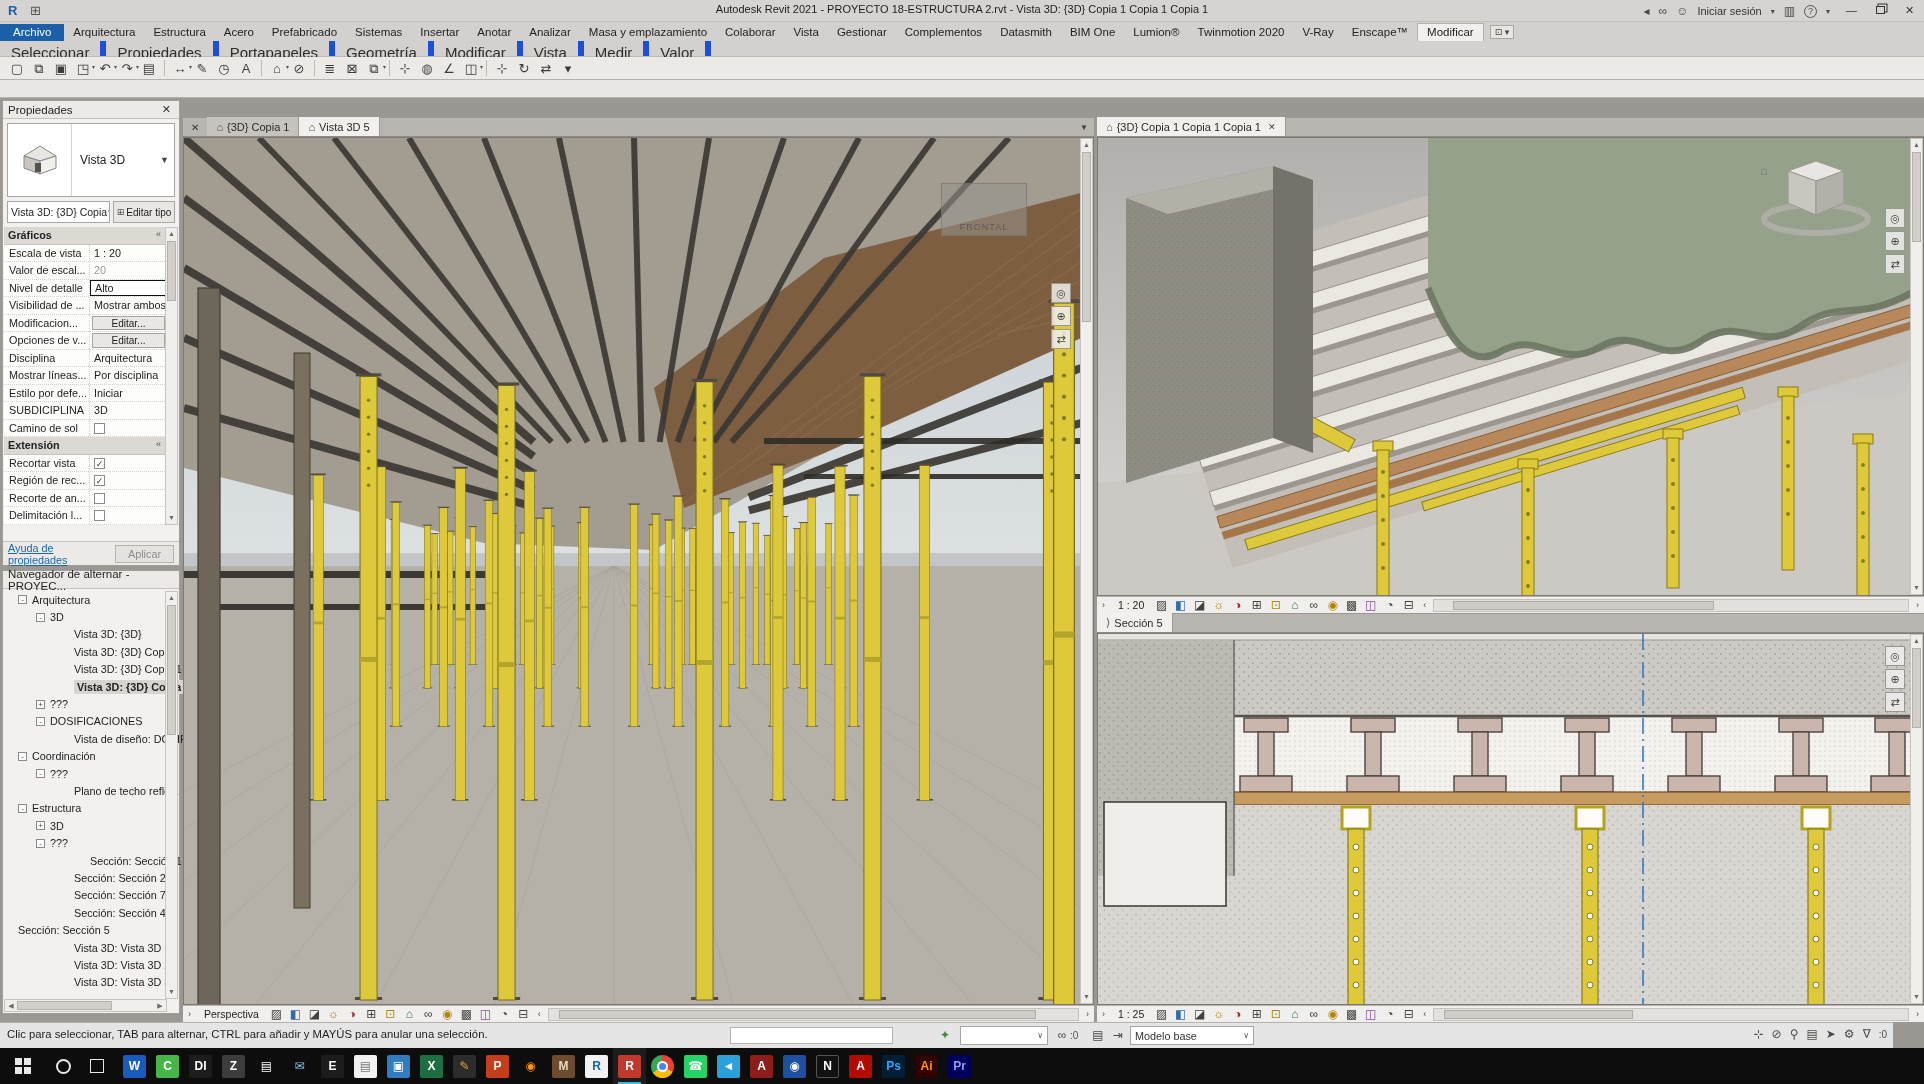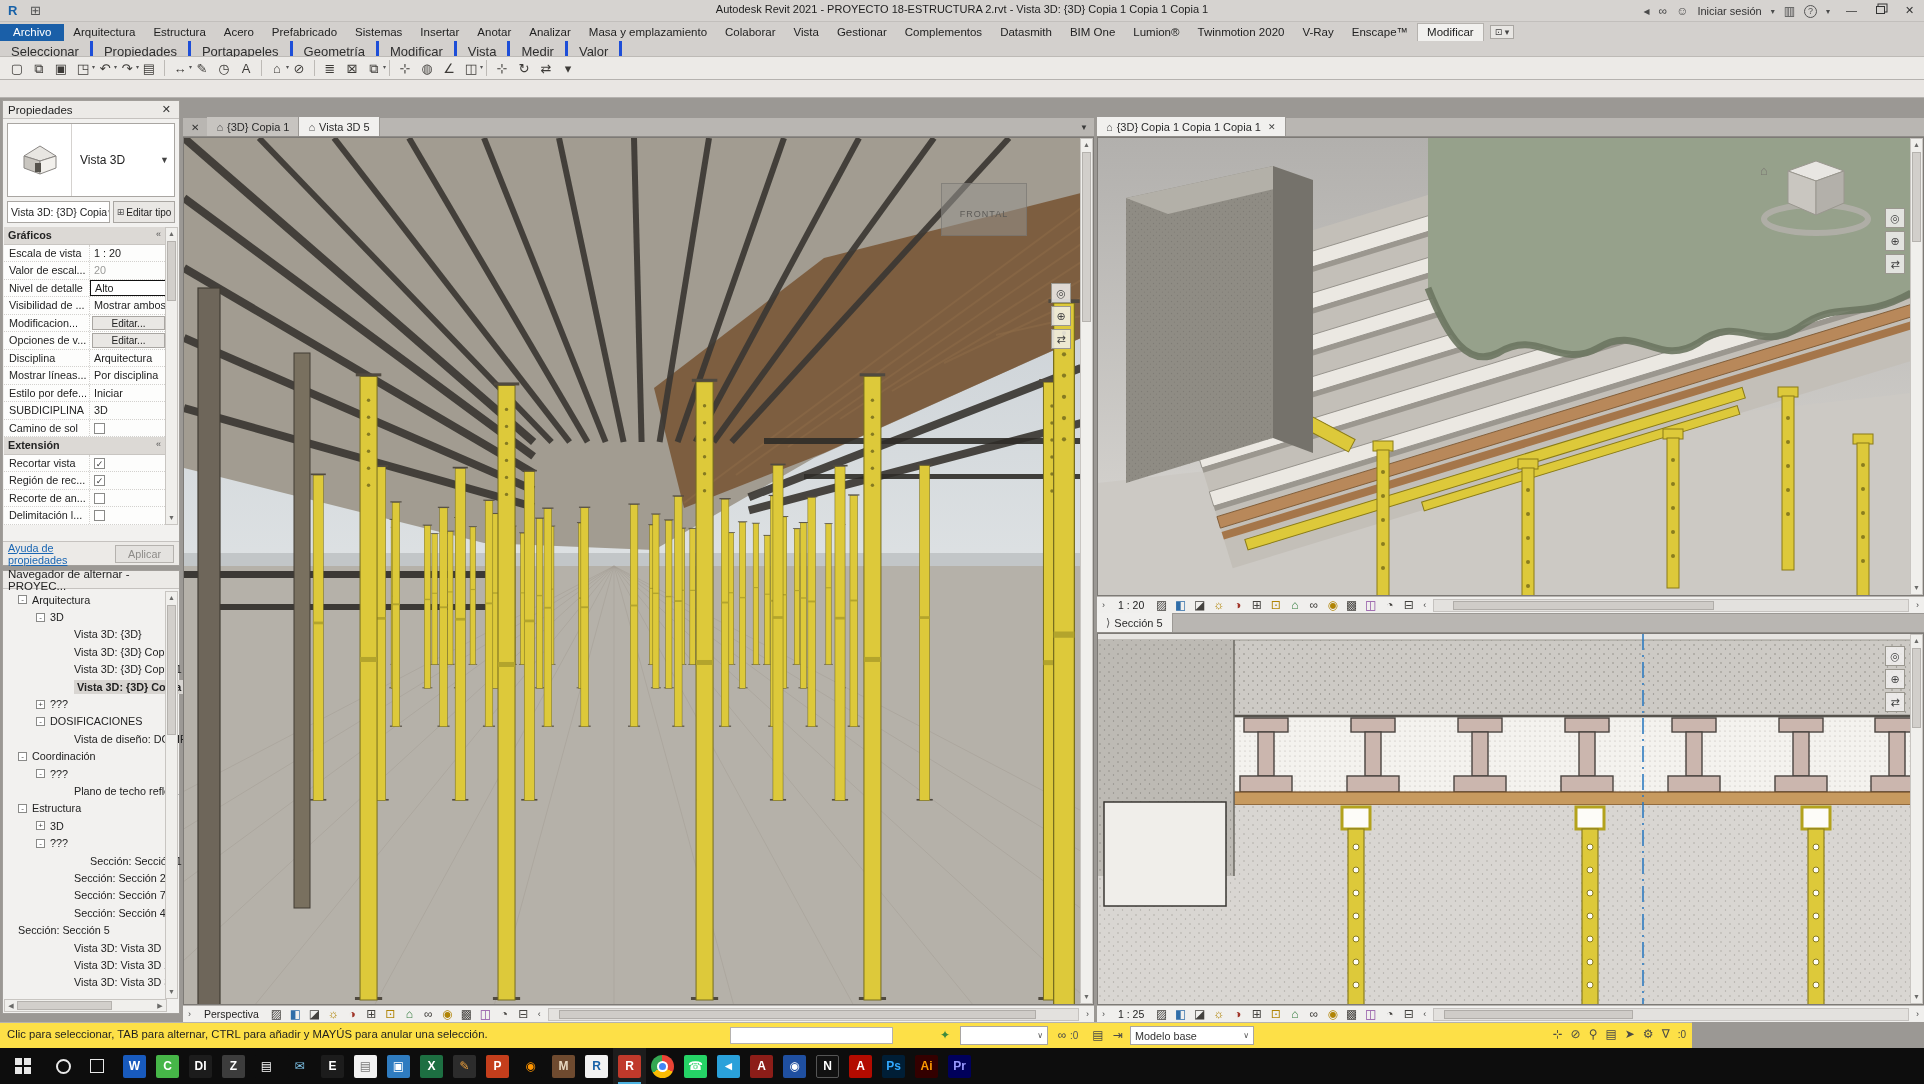--- a/index.html
+++ b/index.html
@@ -15,21 +15,21 @@
 #winbtns{position:absolute;right:0;top:0;height:22px;display:flex}
 #winbtns .wb{width:29px;height:22px;text-align:center;line-height:20px;font-size:11px;color:#333}
 .winrest{display:inline-block;width:9px;height:8px;border:1px solid #333;box-shadow:2px -2px 0 -0.5px #d6d3d0,2px -2px 0 0.5px #333;margin-top:6px}
 
 #tabsrow{position:absolute;left:0;top:22px;width:1924px;height:19px;background:#d3d0cd;display:flex;align-items:flex-end}
 .rtab{padding:2px 9px 3px;font-size:11.5px;color:#222;white-space:nowrap}
 .rtab.file{background:#1a5fa8;color:#fff;padding:2px 13px 3px}
 .rtab.on{background:#f1f0ee;border:1px solid #b5b2ae;border-bottom:none}
 #moddrop{margin-left:6px;font-size:9px;color:#444;border:1px solid #a9a6a2;background:#e8e6e3;padding:0 4px;height:14px;line-height:13px;margin-bottom:2px}
 #panelsrow{position:absolute;left:0;top:41px;width:1924px;height:16px;background:#d3d0cd;border-bottom:1px solid #bdbab6;display:flex}
-.pnl{padding:3px 11px;font-size:13px;color:#2e2e2e;border-right:3px solid #1d4ed8;white-space:nowrap}
+.pnl{padding:3px 11px;font-size:15px;color:#2e2e2e;border-right:6px solid #1d4ed8;white-space:nowrap}
 #qatrow{position:absolute;left:0;top:57px;width:1924px;height:23px;background:#eceae7;border-bottom:1px solid #b5b2af;display:flex;align-items:center;padding-left:6px}
 .qi{width:22px;height:19px;text-align:center;line-height:19px;font-size:13px;color:#3d3b38;position:relative}
 .qi .dd{position:absolute;right:-1px;bottom:1px;font-size:6px;color:#555}
 .qsep{width:1px;height:16px;background:#bdbab6;margin:0 4px}
 #substrip{position:absolute;left:0;top:80px;width:1924px;height:18px;background:#e9e6e3;border-bottom:1px solid #b5b2af}
 
 .panel{position:absolute;background:#f2f1ef;border:1px solid #a19e9a}
 .phead{height:18px;background:#eceae7;border-bottom:1px solid #c5c2bf;display:flex;align-items:center;padding:0 5px;font-size:11.5px;color:#222}
 .phead .x{margin-left:auto;font-size:11px;color:#333;padding:0 3px}
 #typesel{position:absolute;left:4px;top:22px;width:168px;height:74px;background:#fff;border:1px solid #a9a6a2;display:flex}
@@ -72,23 +72,23 @@
 .vmenu{margin-left:auto;align-self:center;font-size:8px;color:#3a3a3a;padding-right:6px}
 .canvas{position:absolute;overflow:hidden;border:1px solid #7d7a76;background:#cfccc8}
 .cbar{position:absolute;height:17px;background:#f0efed;border-top:1px solid #b5b2ae;display:flex;align-items:center;font-size:10.5px;color:#222}
 .cbar .scale{padding:0 8px;white-space:nowrap}
 .vci{width:19px;text-align:center;font-size:12px;line-height:16px}
 .cbar .lt{font-size:9px;color:#444;padding:0 5px}
 .cbar .track{flex:1;height:13px;background:#e3e1de;border:1px solid #c5c2bf;margin:0 2px;position:relative}
 .cbar .track .th{position:absolute;top:1px;bottom:1px;background:#cfccc8;border:1px solid #b0ada9}
 .navcol{position:absolute;display:flex;flex-direction:column;gap:3px}
 .navb{width:20px;height:20px;background:rgba(240,239,237,.85);border:1px solid #9a978f;text-align:center;line-height:18px;font-size:11px;color:#444}
-.ghost{position:absolute;background:rgba(150,147,142,.55);border:1px solid rgba(110,108,104,.5);color:#5d5b57;font-size:9px;display:flex;align-items:flex-end;justify-content:center;padding-bottom:16px;letter-spacing:1px}
-
-#statusbar{position:absolute;left:0;top:1022px;width:1692px;height:26px;background:#fde047;border-top:1px solid #b5b2ae;font-size:11.3px}
+.ghost{position:absolute;background:rgba(150,147,142,.55);border:1px solid rgba(110,108,104,.5);color:#5d5b57;font-size:9px;display:flex;align-items:flex-end;justify-content:center;padding-bottom:3px;letter-spacing:1px}
+
+#statusbar{position:absolute;left:0;top:1022px;width:1893px;height:26px;background:#e5e5e5;border-top:1px solid #b5b2ae;font-size:11.3px}
 #statushint{position:absolute;left:7px;top:5px;color:#1e1e1e;white-space:nowrap}
 #statusinset{position:absolute;left:730px;top:4px;width:163px;height:17px;background:#fff;border:1px solid #b5b2ae}
 .scombo{position:absolute;top:3px;height:19px;background:#fff;border:1px solid #a9a6a2;display:flex;align-items:center;font-size:10.8px;padding:0 4px;color:#333}
 .scombo .dd{margin-left:auto;font-size:8px;color:#555;padding-left:6px}
 .sico{position:absolute;top:4px;width:20px;height:17px;text-align:center;line-height:17px;font-size:12px;color:#4a4a46}
 #statusright{position:absolute;right:6px;top:4px;display:flex;align-items:center;gap:8px;color:#4a4a46;font-size:12px}
 
 #taskbar{position:absolute;left:0;top:1048px;width:1924px;height:36px;background:#0d0d0d;display:flex;align-items:center}
 #startbtn{width:46px;height:36px;display:flex;align-items:center;justify-content:center}
 .wingrid{display:grid;grid-template-columns:7px 7px;grid-template-rows:7px 7px;gap:1.5px}

